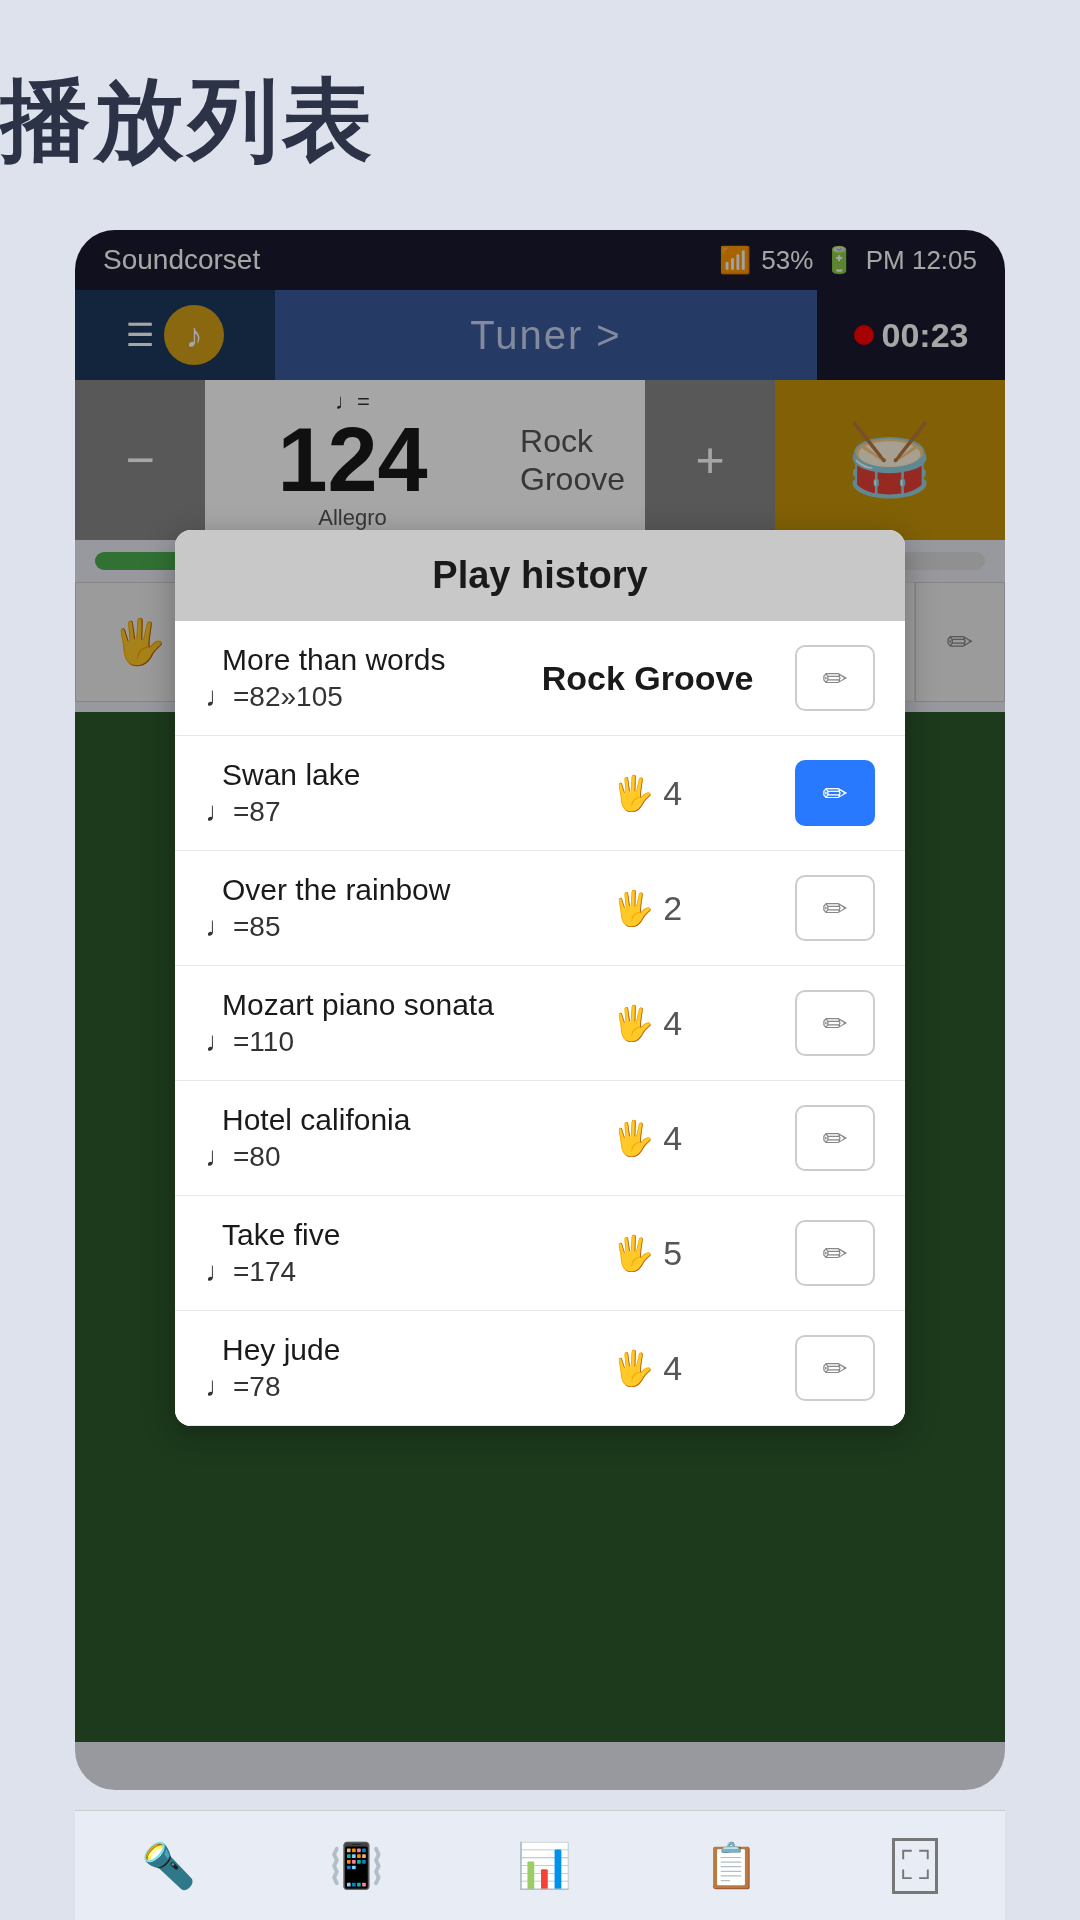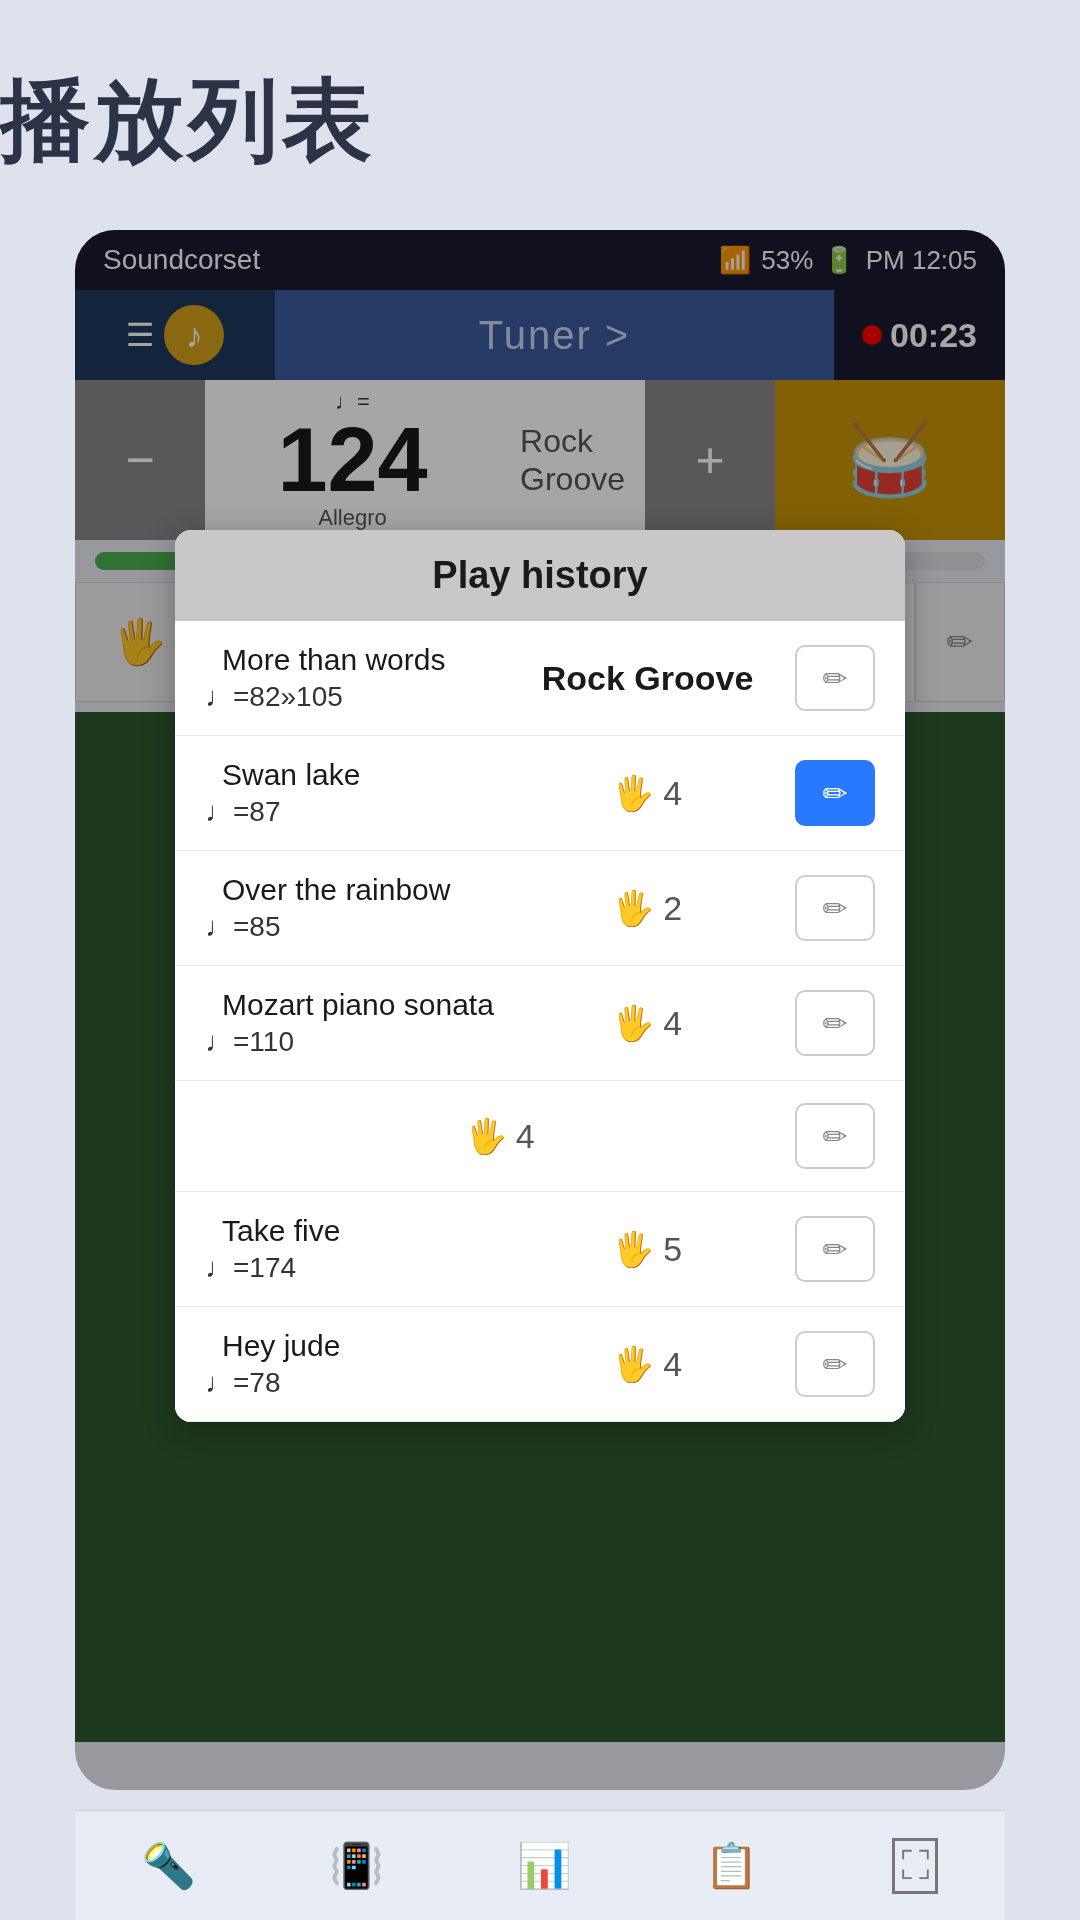--- a/index.html
+++ b/index.html
@@ -77,21 +77,21 @@
       background: #3a5a9c;
       display: flex;
       align-items: center;
       justify-content: center;
       font-size: 40px;
       color: #c8d4f0;
       letter-spacing: 2px;
     }
     .toolbar-timer {
       background: #1a1a2e;
-      width: 171px;
+      width: 188px;
       display: flex;
       align-items: center;
       justify-content: center;
       gap: 8px;
       color: white;
       font-size: 34px;
       font-weight: bold;
     }
     .record-dot {
       width: 20px;
@@ -514,20 +514,24 @@
     </div>
     <div class="history-item-beat">
             <span>🖐</span>
             <span>4</span>
           </div>
     <div class="edit-btn">
       <span>✏</span>
     </div>
   </div>
         <div class="history-item">
+    <div class="history-item-info">
+      <div class="history-item-name">Hotel califonia</div>
+      <div class="history-item-bpm">♩=80</div>
+    </div>
     <div class="history-item-beat">
             <span>🖐</span>
             <span>4</span>
           </div>
     <div class="edit-btn">
       <span>✏</span>
     </div>
   </div>
         <div class="history-item">
     <div class="history-item-info">

